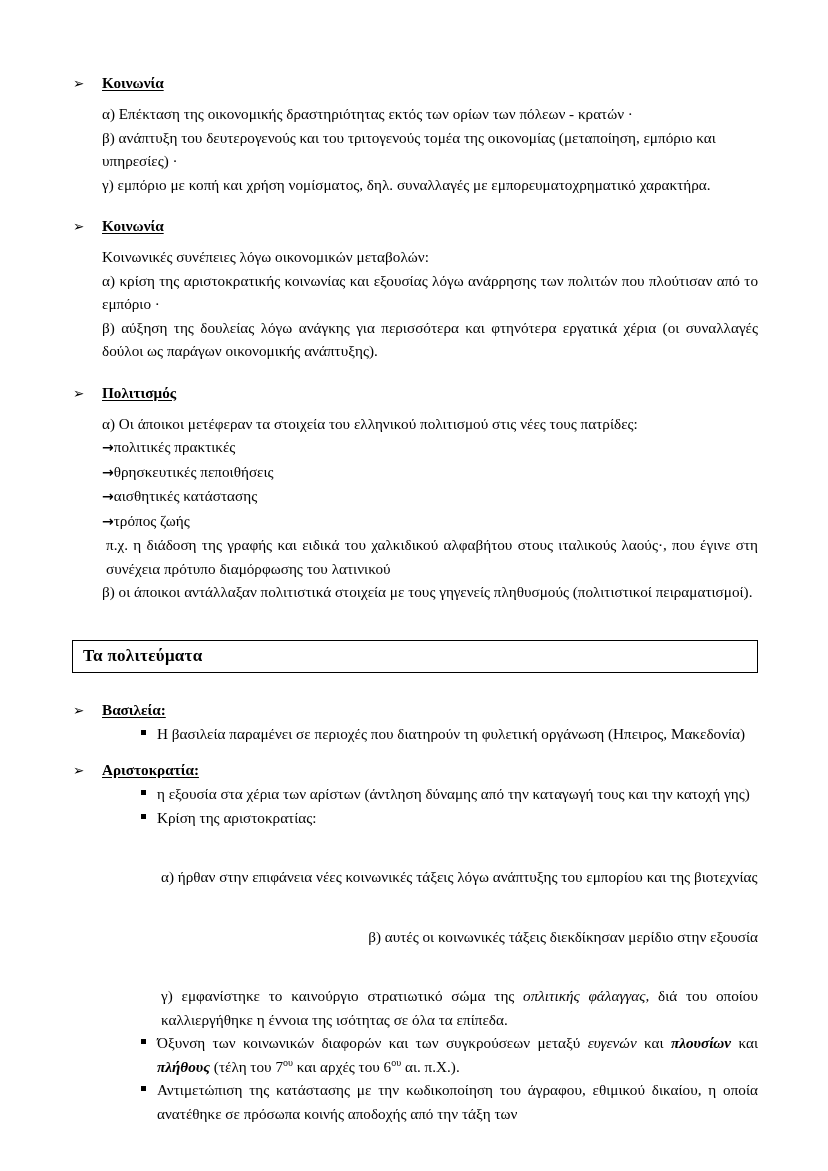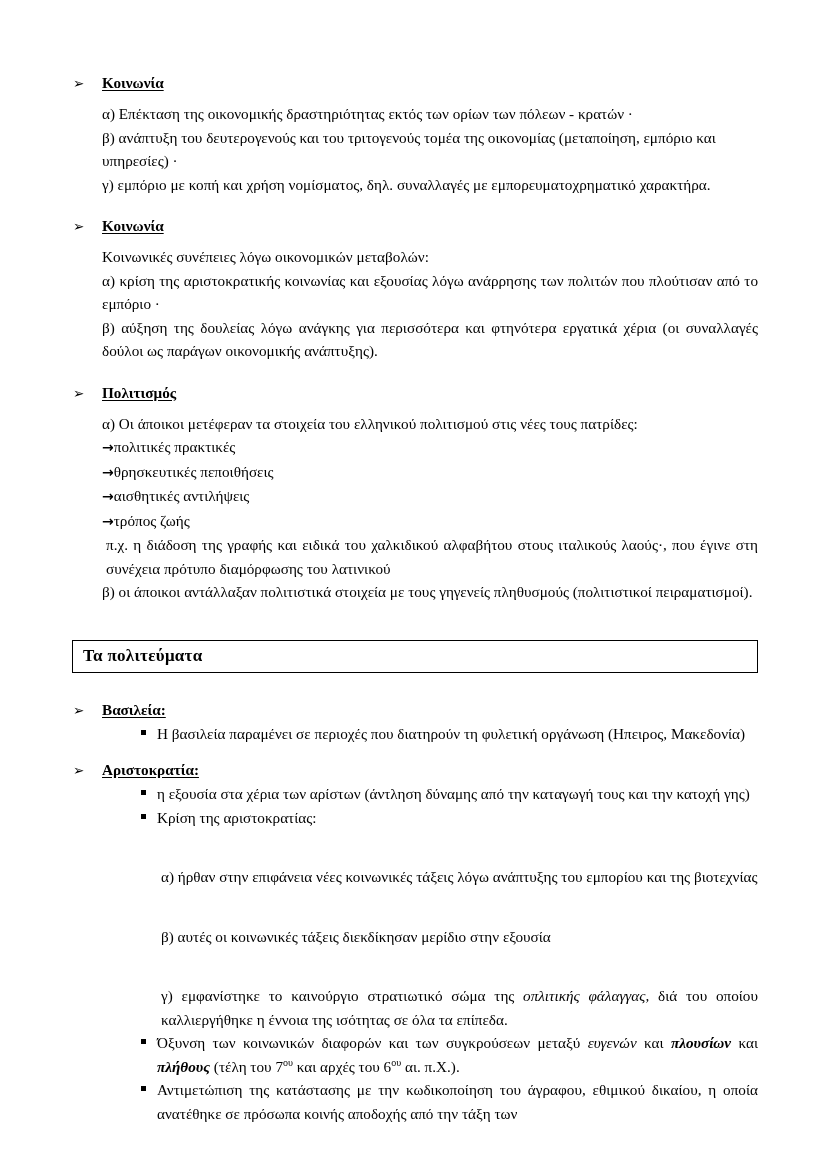--- a/index.html
+++ b/index.html
@@ -112,21 +112,21 @@
     height: 5px;
     background: #000000;
   }
   .sub-ab {
     font-size: 15.2px;
     line-height: 23.5px;
     text-align: justify;
     padding-left: 4px;
     margin-top: 36px;
   }
-  .sub-ab.nj { text-align: left; }
+  .sub-ab.nj { text-align: right; }
 
   .ital { font-style: italic; }
   .bi { font-style: italic; font-weight: bold; }
   sup { font-size: 0.66em; vertical-align: super; line-height: 0; }
 
   .tight { margin: 0; }
 </style>
 </head>
 <body>
 
@@ -160,21 +160,21 @@
     <div class="grp">
       <div class="grp-head">
         <span class="arrow-marker">➢</span>
         <span class="htext">Πολιτισμός</span>
       </div>
       <div class="grp-body">
         <p class="para tight">α) Οι άποικοι μετέφεραν τα στοιχεία του ελληνικού πολιτισμού στις νέες τους πατρίδες:</p>
 
         <div class="arrow-line"><span class="ar">→</span><span>πολιτικές πρακτικές</span></div>
         <div class="arrow-line"><span class="ar">→</span><span>θρησκευτικές πεποιθήσεις</span></div>
-        <div class="arrow-line"><span class="ar">→</span><span>αισθητικές αντιλήψεις</span></div>
+        <div class="arrow-line"><span class="ar">→</span><span>αισθητικές κατάστασης</span></div>
         <div class="arrow-line"><span class="ar">→</span><span>τρόπος ζωής</span></div>
 
         <p class="para tight" style="padding-left:4px;">π.χ. η διάδοση της γραφής και ειδικά του χαλκιδικού αλφαβήτου στους ιταλικούς λαούς·, που έγινε στη συνέχεια πρότυπο διαμόρφωσης του λατινικού</p>
         <p class="para tight">β) οι άποικοι αντάλλαξαν πολιτιστικά στοιχεία με τους γηγενείς πληθυσμούς (πολιτιστικοί πειραματισμοί).</p>
       </div>
     </div>
 
     <div class="boxtitle">Τα πολιτεύματα</div>
 
     <div class="grp" style="margin-bottom:14px;">

